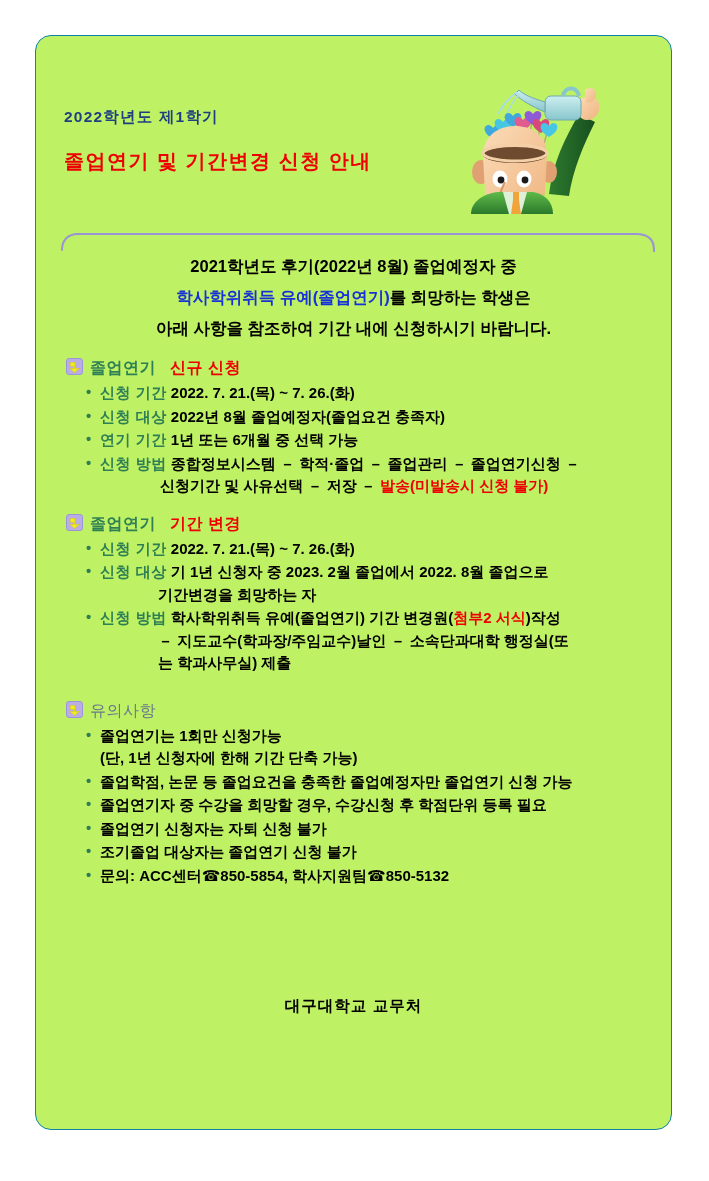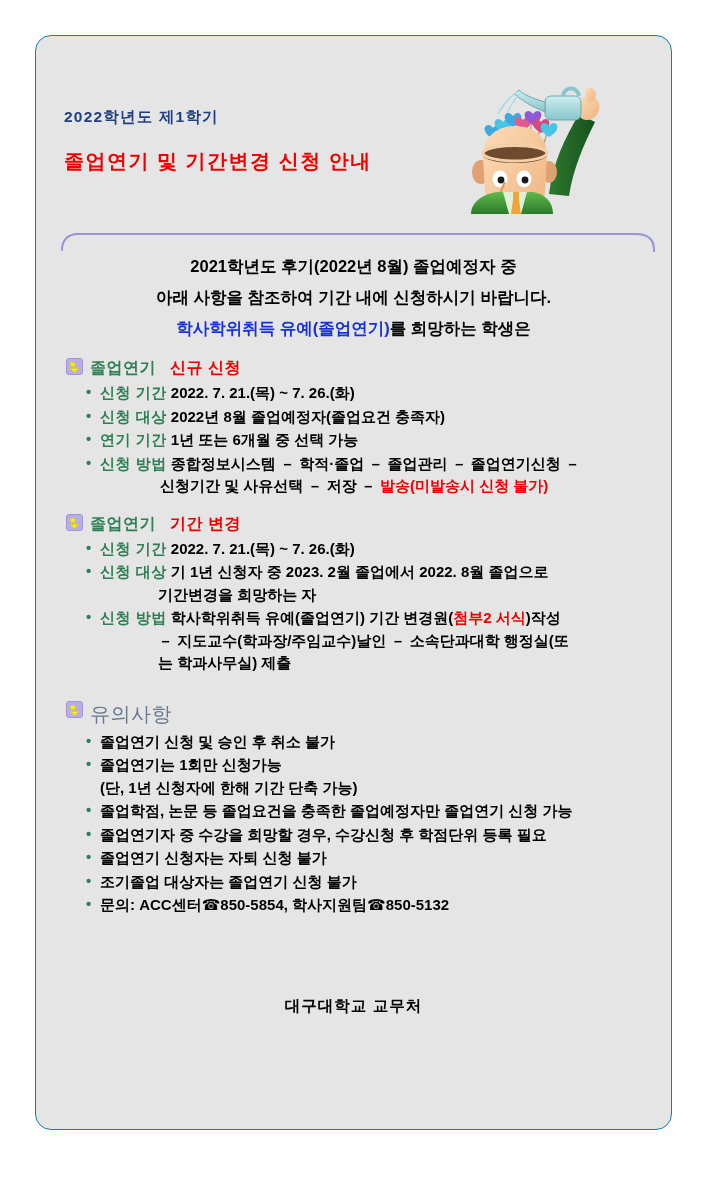--- a/index.html
+++ b/index.html
@@ -13,21 +13,21 @@
     font-family: "Liberation Sans", "DejaVu Sans", sans-serif;
     overflow: hidden;
   }
 
   .poster {
     position: absolute;
     left: 35px;
     top: 35px;
     width: 637px;
     height: 1095px;
-    background: #e5e5e5;
+    background: #bef264;
     border: 1.6px solid #0f82a8;
     border-radius: 16px;
     box-sizing: border-box;
     overflow: hidden;
   }
 
   
   .header-zone {
     position: relative;
     height: 180px;
@@ -118,21 +118,21 @@
     letter-spacing: .5px;
   }
   .sec-title-red {
     font-size: 16px;
     font-weight: bold;
     color: #ef0000;
     letter-spacing: .5px;
     margin-left: 7px;
   }
   .sec-title-gray {
-    font-size: 20px;
+    font-size: 16px;
     color: #69798c;
     letter-spacing: .5px;
   }
 
   ul.bullets {
     list-style: none;
     margin: 0;
     padding: 0 0 0 19px;
   }
   ul.bullets > li {
@@ -281,24 +281,24 @@
 
     <div class="divider-wrap">
       <svg viewBox="0 0 600 48" width="600" height="48" xmlns="http://www.w3.org/2000/svg">
         <path d="M4 46 C4 36, 10 30, 20 30 L578 30 C590 30, 596 36, 596 46 L596 48" fill="none" stroke="#9a93d6" stroke-width="2" stroke-linecap="round"></path>
       </svg>
     </div>
   </div>
 
   <div class="intro">
     <div>2021학년도 후기(2022년 8월) 졸업예정자 중</div>
-    <div>아래 사항을 참조하여 기간 내에 신청하시기 바랍니다.</div>
     <div>
       <span class="blue">학사학위취득 유예(졸업연기)</span><span>를 희망하는 학생은</span>
     </div>
+    <div>아래 사항을 참조하여 기간 내에 신청하시기 바랍니다.</div>
   </div>
 
   <div class="body-zone">
 
     <div class="section">
       <div class="sec-head">
         <span class="arrow-icon">
           <svg width="13" height="13" viewBox="0 0 13 13" xmlns="http://www.w3.org/2000/svg">
             <path d="M2.5 2.5 L2.5 6.2 L6.1 6.2 L6.1 8.6 L2.0 8.6 L6.6 12.4 L11.0 8.6 L7.0 8.6 L7.0 2.5 Z" fill="#f6ec1f" stroke="#d9cf10" stroke-width=".6"></path>
           </svg>
@@ -359,21 +359,20 @@
     <div class="section gap-top" style="margin-top:26px;">
       <div class="sec-head">
         <span class="arrow-icon">
           <svg width="13" height="13" viewBox="0 0 13 13" xmlns="http://www.w3.org/2000/svg">
             <path d="M2.5 2.5 L2.5 6.2 L6.1 6.2 L6.1 8.6 L2.0 8.6 L6.6 12.4 L11.0 8.6 L7.0 8.6 L7.0 2.5 Z" fill="#f6ec1f" stroke="#d9cf10" stroke-width=".6"></path>
           </svg>
         </span>
         <span class="sec-title-gray">유의사항</span>
       </div>
       <ul class="bullets notes">
-        <li><span>졸업연기 신청 및 승인 후 취소 불가</span></li>
         <li>
           <span>졸업연기는 1회만 신청가능</span>
           <span class="indent-plain">(단, 1년 신청자에 한해 기간 단축 가능)</span>
         </li>
         <li><span>졸업학점, 논문 등 졸업요건을 충족한 졸업예정자만 졸업연기 신청 가능</span></li>
         <li><span>졸업연기자 중 수강을 희망할 경우, 수강신청 후 학점단위 등록 필요</span></li>
         <li><span>졸업연기 신청자는 자퇴 신청 불가</span></li>
         <li><span>조기졸업 대상자는 졸업연기 신청 불가</span></li>
         <li><span>문의: ACC센터☎850-5854, 학사지원팀☎850-5132</span></li>
       </ul>

